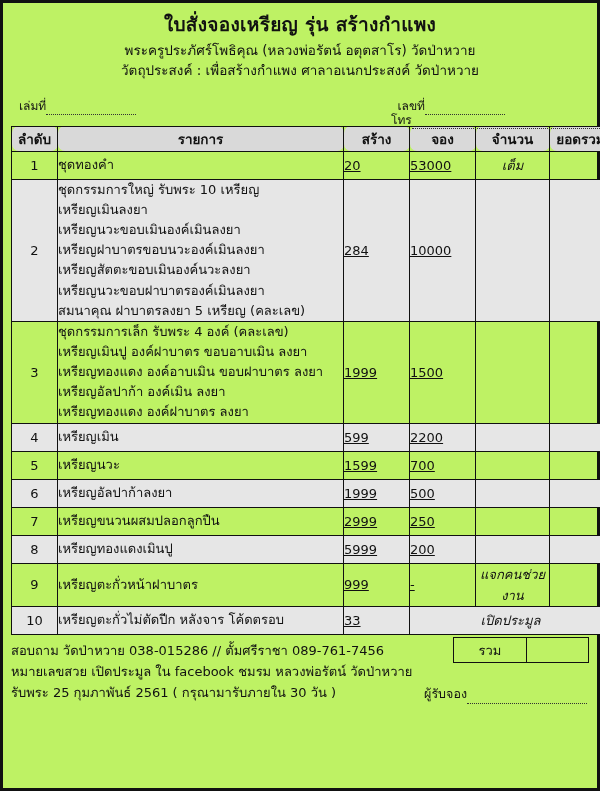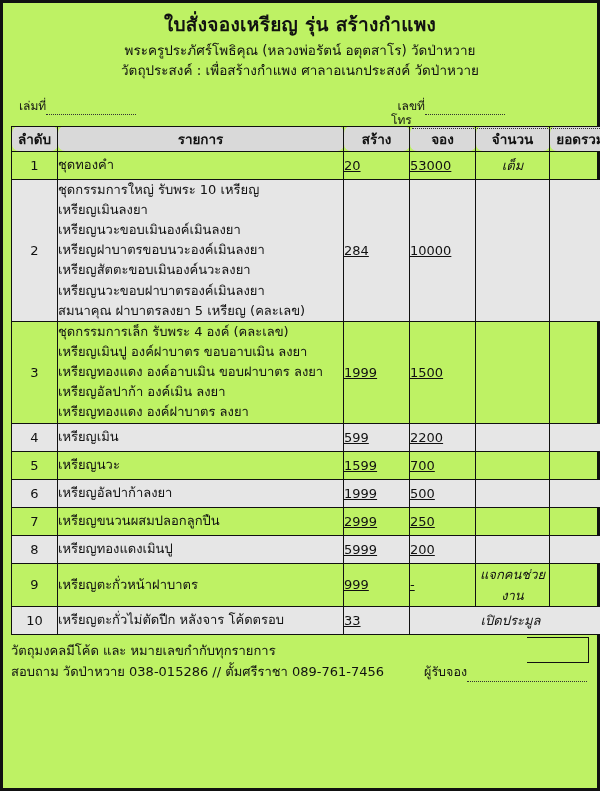--- a/index.html
+++ b/index.html
@@ -310,23 +310,25 @@
           <td class="item">
             <div class="line">เหรียญตะกั่วไม่ตัดปีก หลังจาร โค้ดตรอบ</div>
           </td>
           <td class="num">33</td>
           <td class="ctr" colspan="3">เปิดประมูล</td>
         </tr>
       </tbody>
   </table>
 
   <div class="footer">
+    <div class="sum-box">รวม</div>
     <div class="sum-box2"></div>
     <div class="foot-left">
-      <div>วัตถุมงคลมีโค้ด และ หมายเลขกำกับทุกรายการ</div>
       <div>สอบถาม วัดป่าหวาย 038-015286  //  ตั้มศรีราชา 089-761-7456</div>
+      <div>หมายเลขสวย เปิดประมูล ใน facebook ชมรม หลวงพ่อรัตน์ วัดป่าหวาย</div>
+      <div>รับพระ 25 กุมภาพันธ์ 2561 ( กรุณามารับภายใน 30 วัน )</div>
     </div>
     <div class="receiver">
       <span>ผู้รับจอง</span><span class="dotline" style="width:120px;height:12px;"></span>
     </div>
   </div>
 
 </div>
 
 </body></html>

